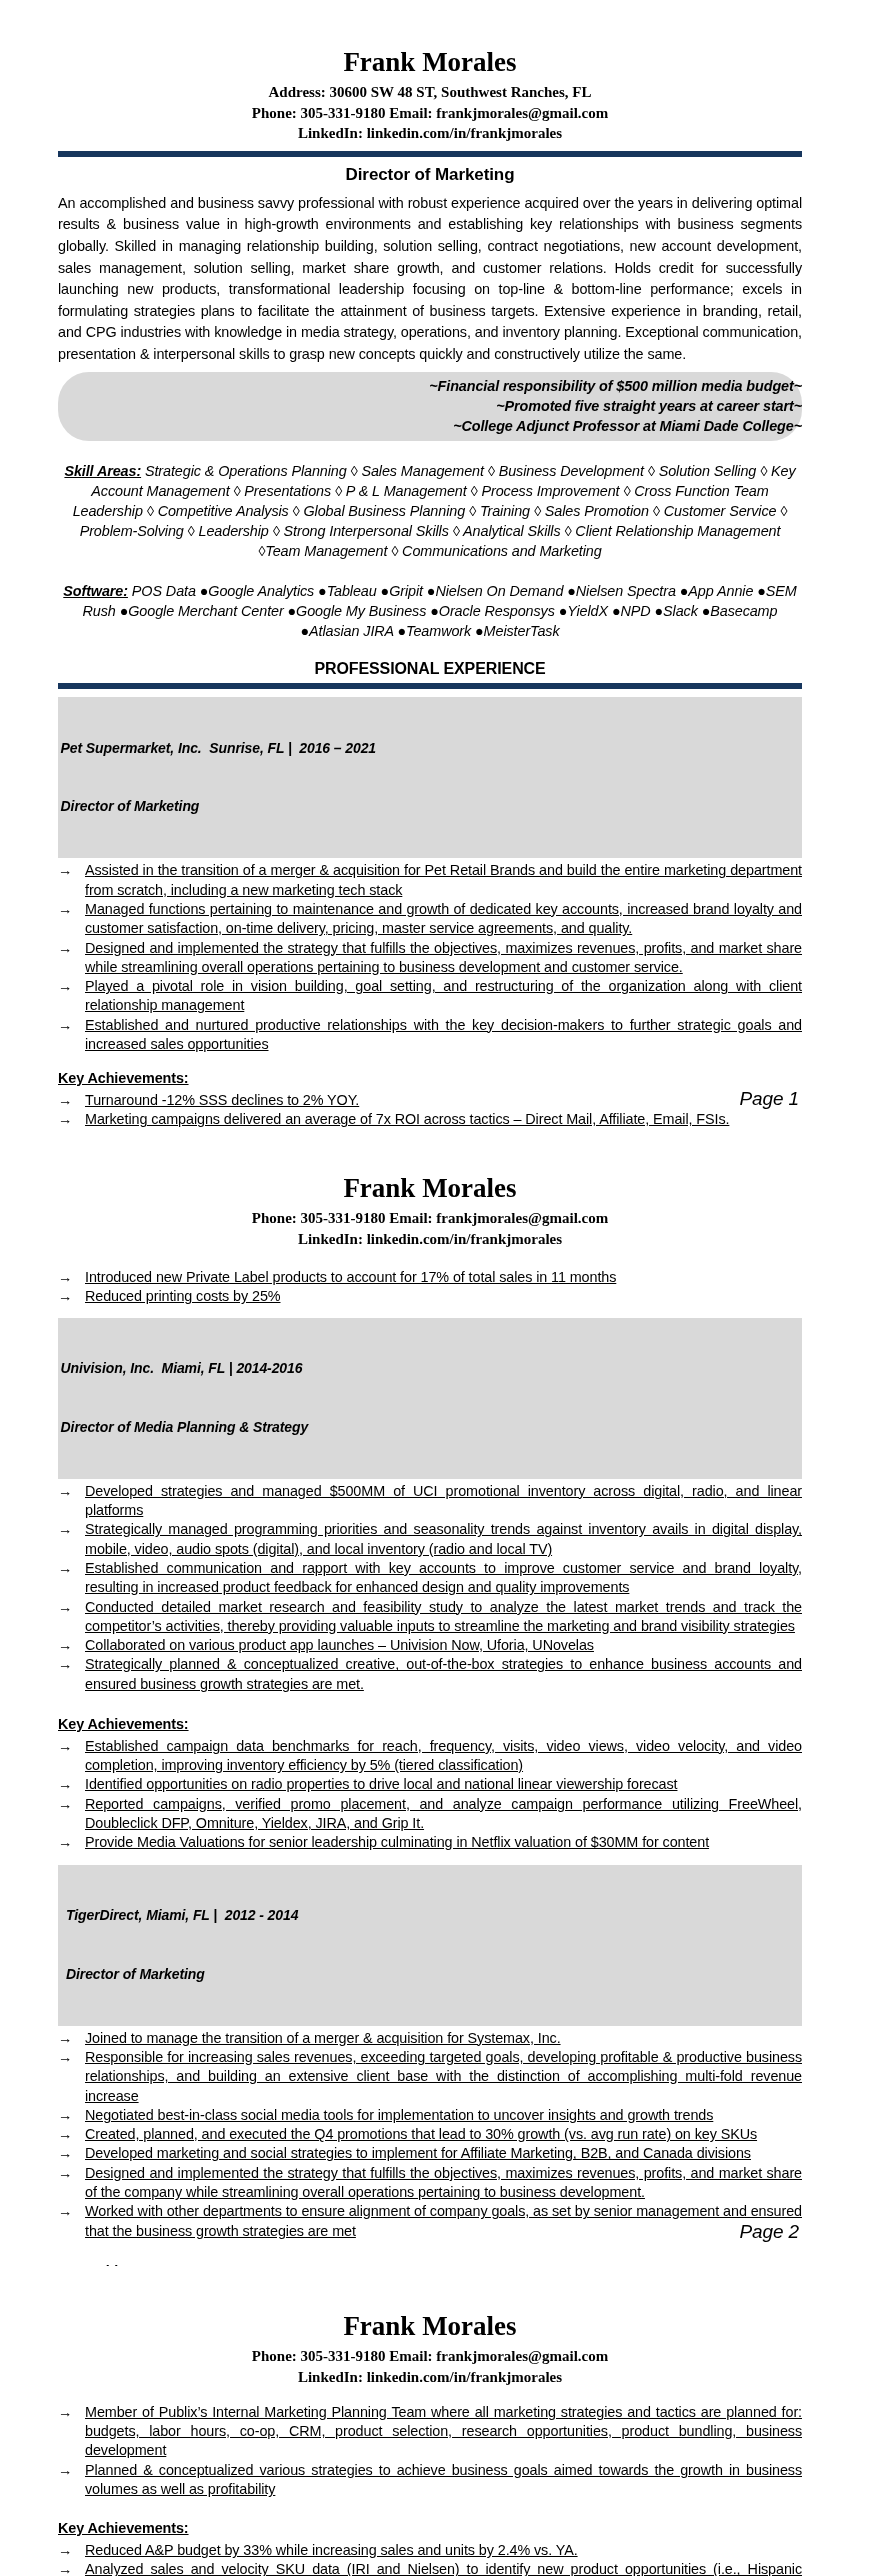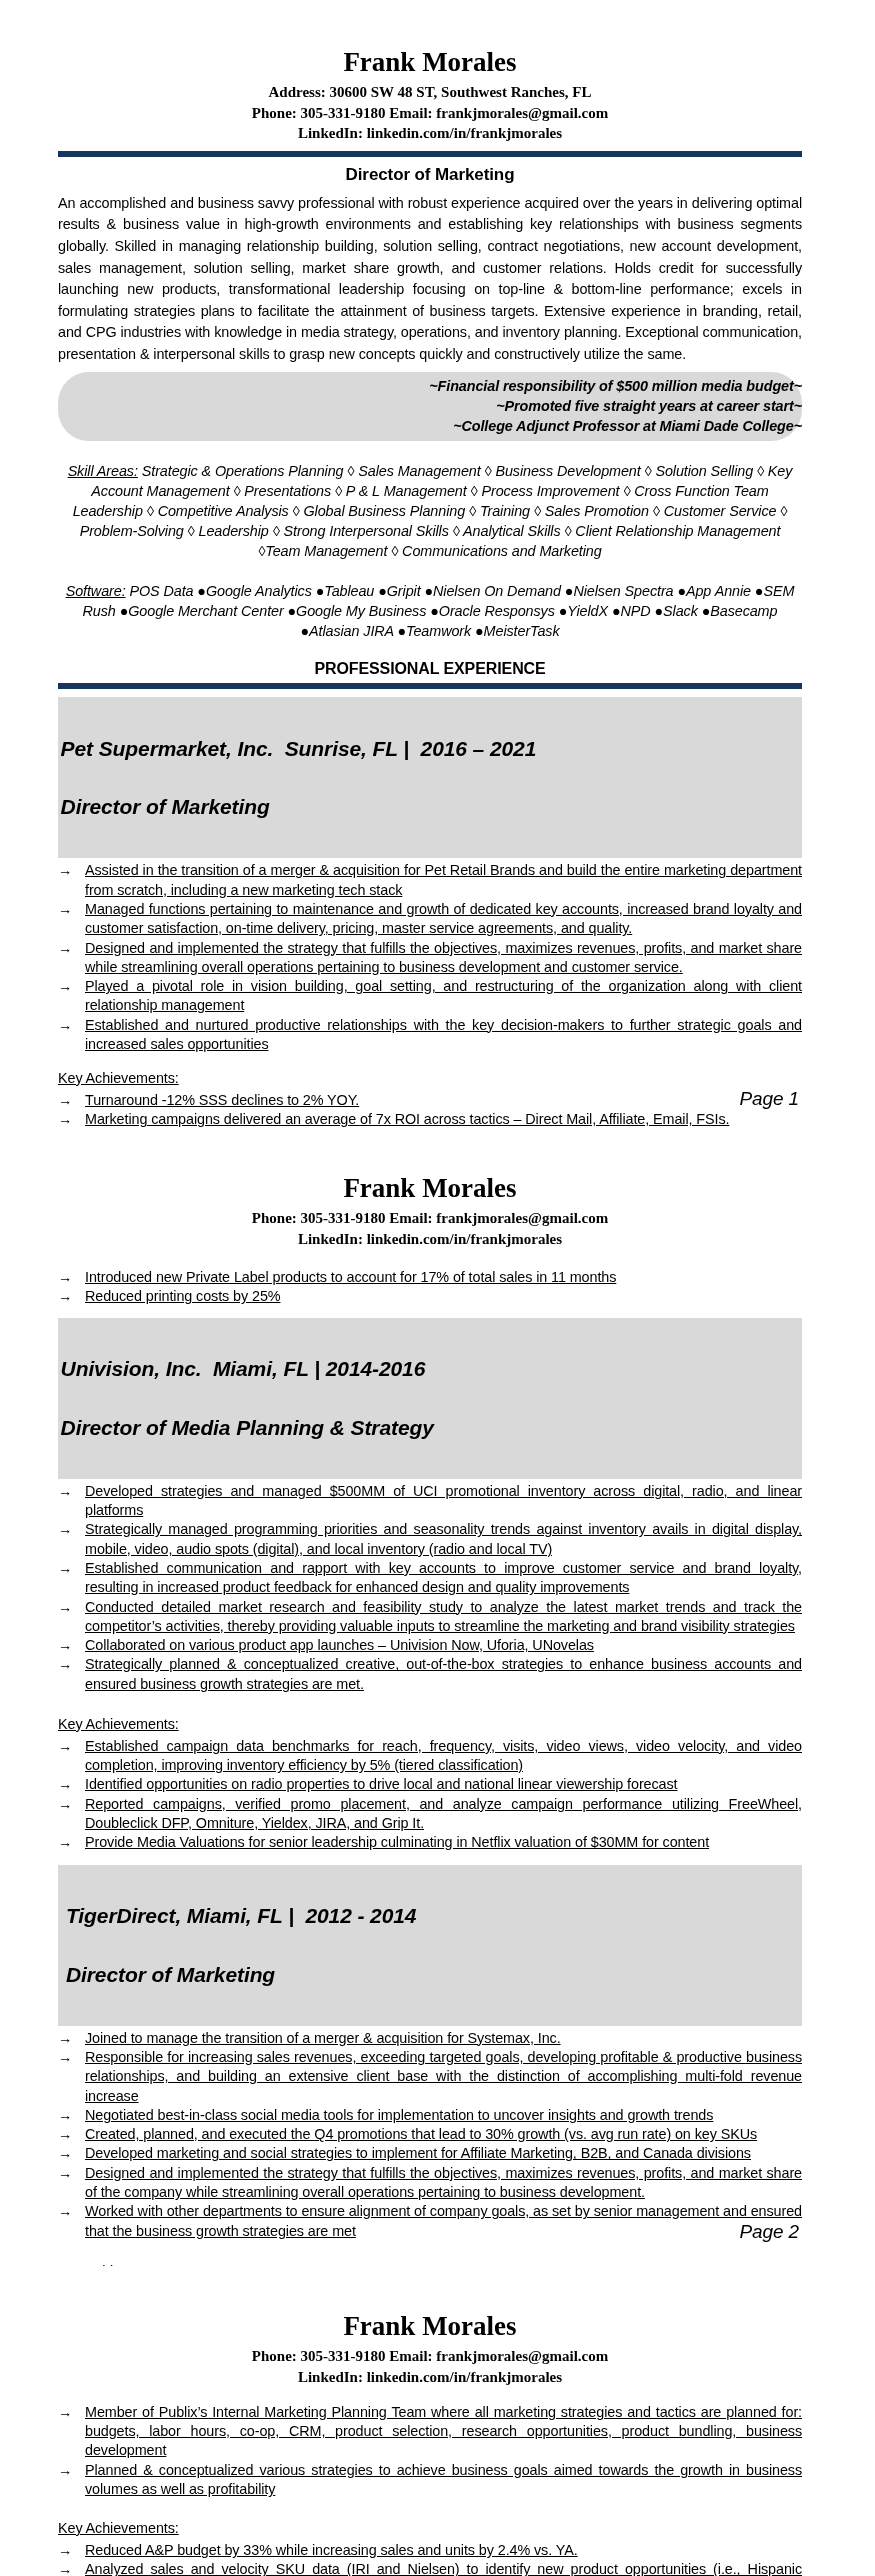--- a/index.html
+++ b/index.html
@@ -15,30 +15,30 @@
   .res-contact{font-family:"Liberation Serif",serif;font-weight:bold;font-size:15px;line-height:20.6px;letter-spacing:0;margin-top:0;}
   .contact-block{margin-top:5.2px;}
   .navy-rule{height:5.7px;background:#17365D;margin-top:7.2px;}
   .doc-title{text-align:center;font-weight:bold;font-size:17px;line-height:20.6px;margin-top:8.2px;}
   
   .summary{text-align:justify;line-height:21.6px;margin:7.2px 0 0 0;}
   .highlight-box{background:#D9D9D9;text-align:right;font-style:italic;font-weight:bold;
                  line-height:20px;padding:4.6px 0;margin-top:6.2px;border-radius:31px;}
   .skills-para{font-style:italic;text-align:center;line-height:20px;margin:19.6px 0 0 0;}
   .skills-para.software{margin-top:20.6px;}
-  .skills-label{font-weight:normal;text-decoration:underline;}
+  .skills-label{font-weight:bold;text-decoration:underline;}
   
   .section-heading{text-align:center;font-weight:bold;font-size:16px;line-height:19.6px;margin-top:17.5px;}
-  .job-box{background:#D9D9D9;font-style:italic;font-weight:bold;font-size:21px;line-height:19.6px;
+  .job-box{background:#D9D9D9;font-style:italic;font-weight:bold;font-size:14px;line-height:19.6px;
            padding:2.1px 4.1px 2.1px 2.6px;margin-top:8.2px;white-space:pre-wrap;}
   .bullets{margin-top:4.1px;}
   .bullet-row{display:flex;}
   .arr{flex:0 0 27px;}
   .btxt{flex:1;text-align:justify;text-decoration:underline;}
-  .ka-heading{font-weight:normal;text-decoration:underline;margin-top:20.6px;line-height:19.6px;}
+  .ka-heading{font-weight:bold;text-decoration:underline;margin-top:20.6px;line-height:19.6px;}
   .ka-heading.tight{margin-top:14.4px;}
   .bullets.after-ka{margin-top:2.6px;}
   .job-box + .bullets{margin-top:3.1px;}
   .page-footer{position:absolute;right:61px;bottom:25px;font-style:italic;font-size:19px;}
   .rule-tight{margin-top:5.2px;}
 </style>
 </head>
 <body>
 
 <div class="page p1">

